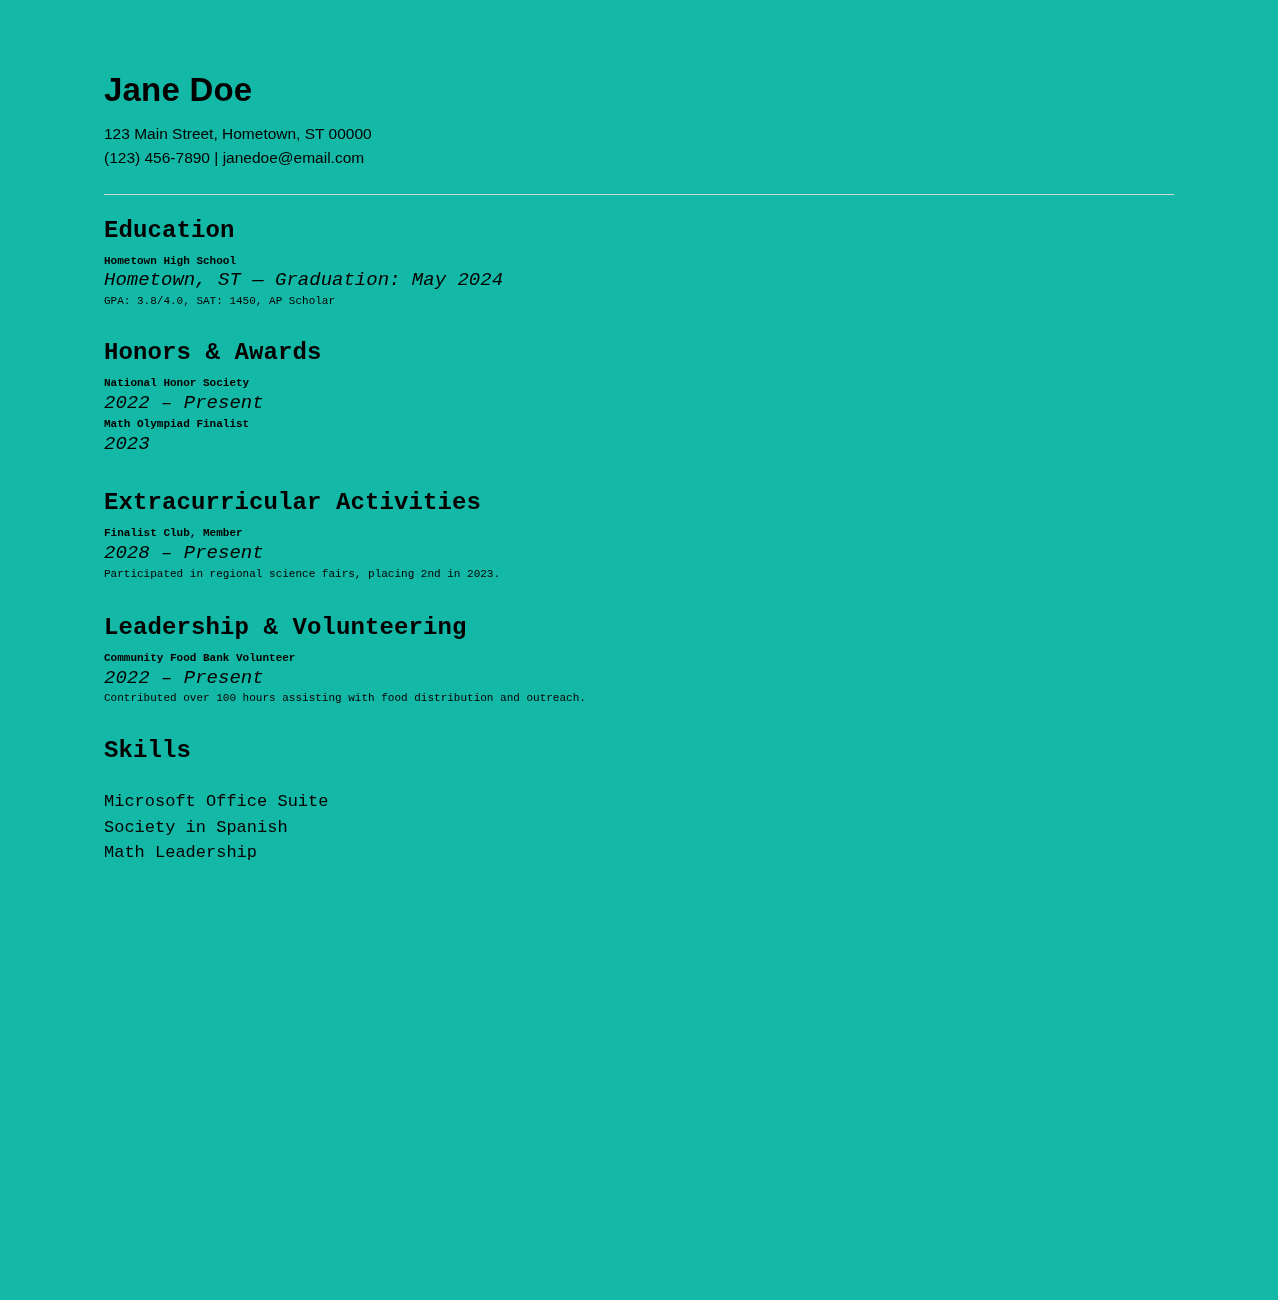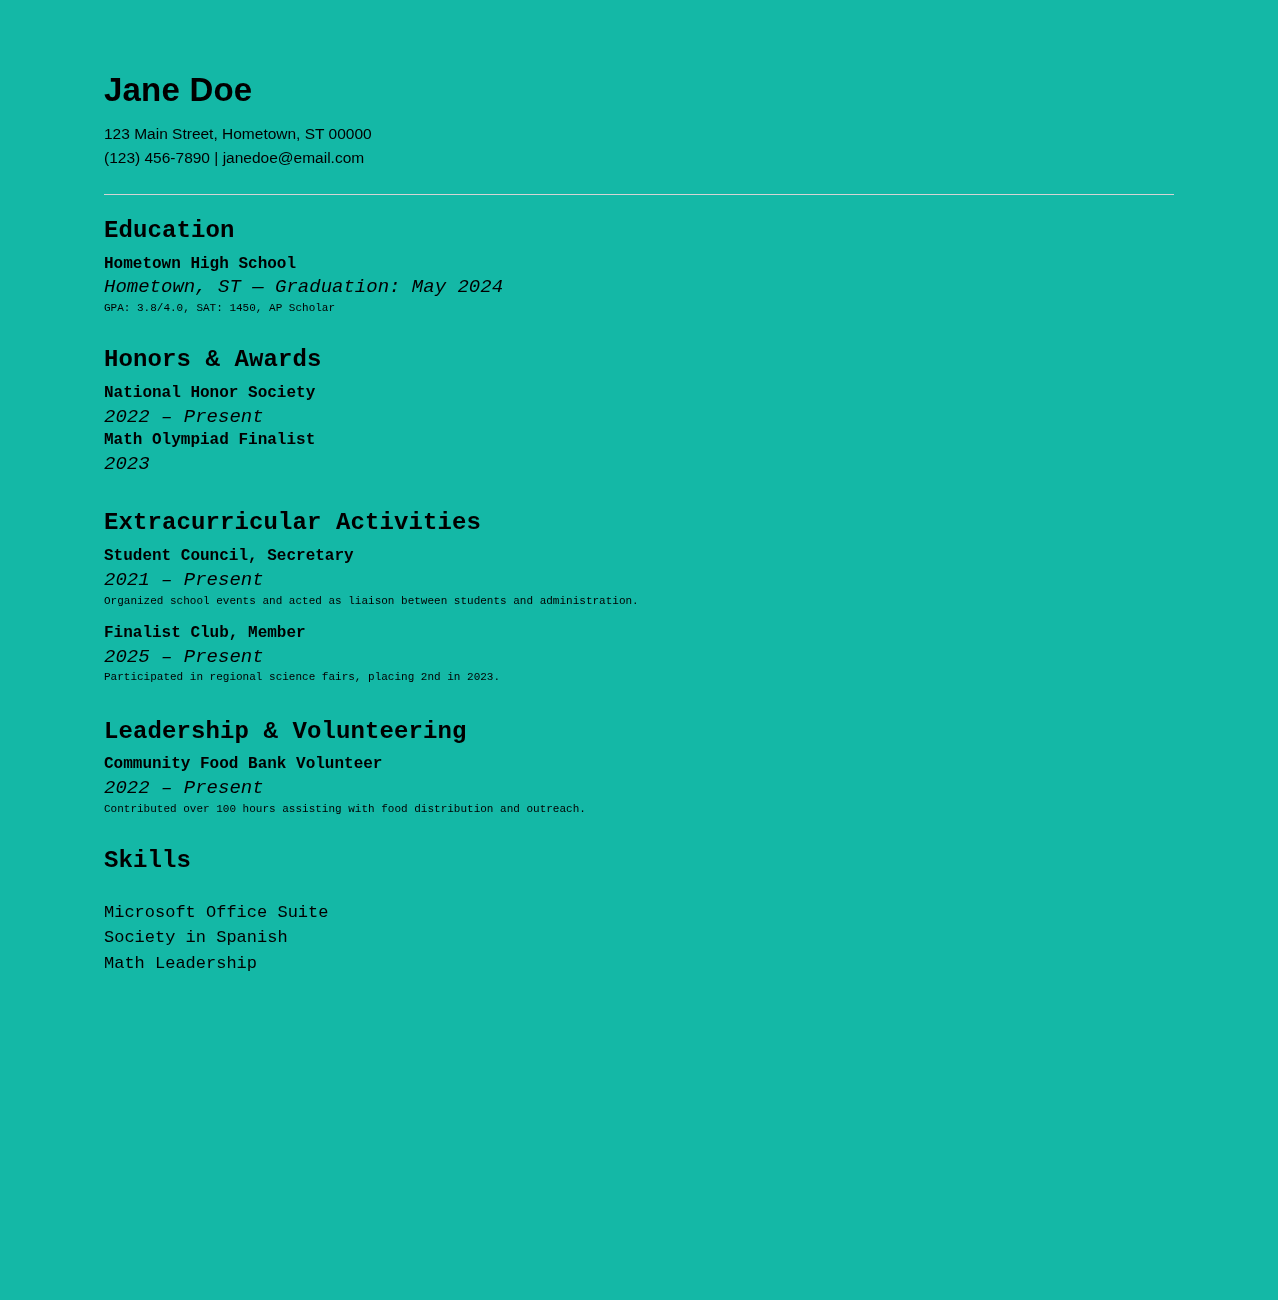--- a/index.html
+++ b/index.html
@@ -56,21 +56,21 @@
   .section-skills .section-title {
     margin-bottom: 24px;
   }
   .entry {
     margin-bottom: 14px;
   }
   .entry:last-child {
     margin-bottom: 0;
   }
   .entry-title {
-    font-size: 16px;
+    font-size: 11px;
     font-weight: bold;
     line-height: 1.35;
   }
   .entry-sub {
     font-size: 19px;
     font-style: italic;
     line-height: 1.35;
   }
   .entry-desc {
     font-size: 11px;
@@ -120,27 +120,22 @@
       </div>
       <div class="entry tight">
         <div class="entry-title">Math Olympiad Finalist</div>
         <div class="entry-sub">2023</div>
       </div>
     </div>
 
     <div class="section section-extracurricular">
       <h2 class="section-title">Extracurricular Activities</h2>
       <div class="entry">
-        <div class="entry-title">Student Council, Secretary</div>
-        <div class="entry-sub">2021 – Present</div>
-        <div class="entry-desc">Organized school events and acted as liaison between students and administration.</div>
-      </div>
-      <div class="entry">
         <div class="entry-title">Finalist Club, Member</div>
-        <div class="entry-sub">2025 – Present</div>
+        <div class="entry-sub">2028 – Present</div>
         <div class="entry-desc">Participated in regional science fairs, placing 2nd in 2023.</div>
       </div>
     </div>
 
     <div class="section section-leadership">
       <h2 class="section-title">Leadership &amp; Volunteering</h2>
       <div class="entry tight">
         <div class="entry-title">Community Food Bank Volunteer</div>
         <div class="entry-sub">2022 – Present</div>
         <div class="entry-desc">Contributed over 100 hours assisting with food distribution and outreach.</div>

